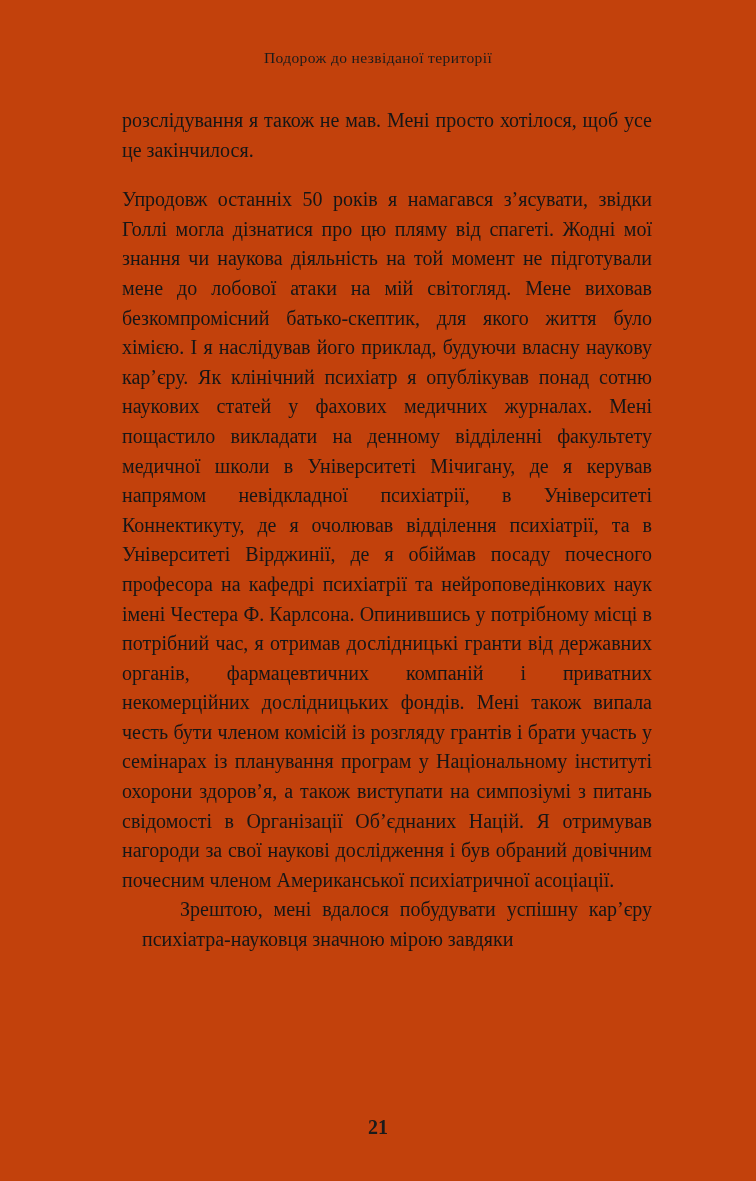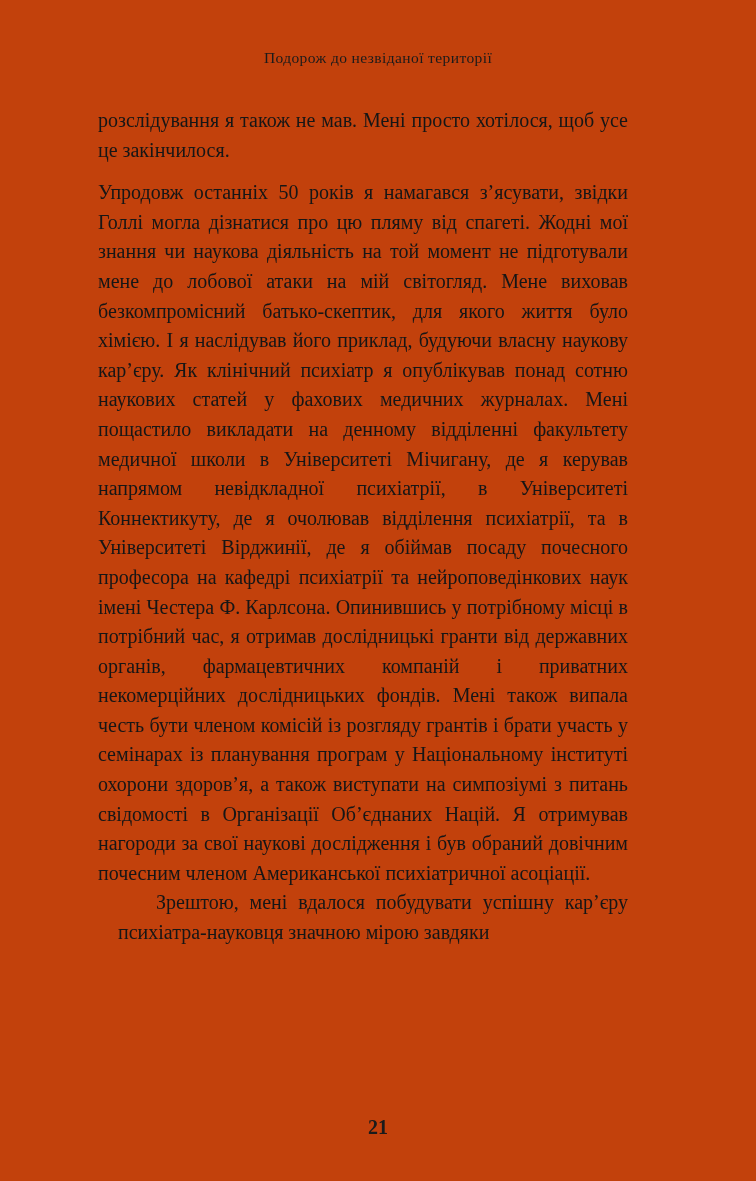--- a/index.html
+++ b/index.html
@@ -22,34 +22,34 @@
     left: 0;
     width: 100%;
     text-align: center;
     font-size: 15.5px;
     letter-spacing: 0.4px;
     color: #1b1b1b;
   }
   .text-block {
     position: absolute;
     top: 106px;
-    left: 98px;
+    left: 122px;
     width: 530px;
     font-size: 20px;
     line-height: 29.6px;
     text-align: justify;
     hyphens: auto;
     -webkit-hyphens: auto;
   }
   .para {
     margin: 0;
     padding: 0;
   }
   .para.spaced {
-    margin-top: 13px;
+    margin-top: 20px;
   }
   .para.indent {
     text-indent: 38px;
     margin-left: 20px;
   }
   .page-number {
     position: absolute;
     bottom: 42px;
     left: 0;
     width: 100%;

